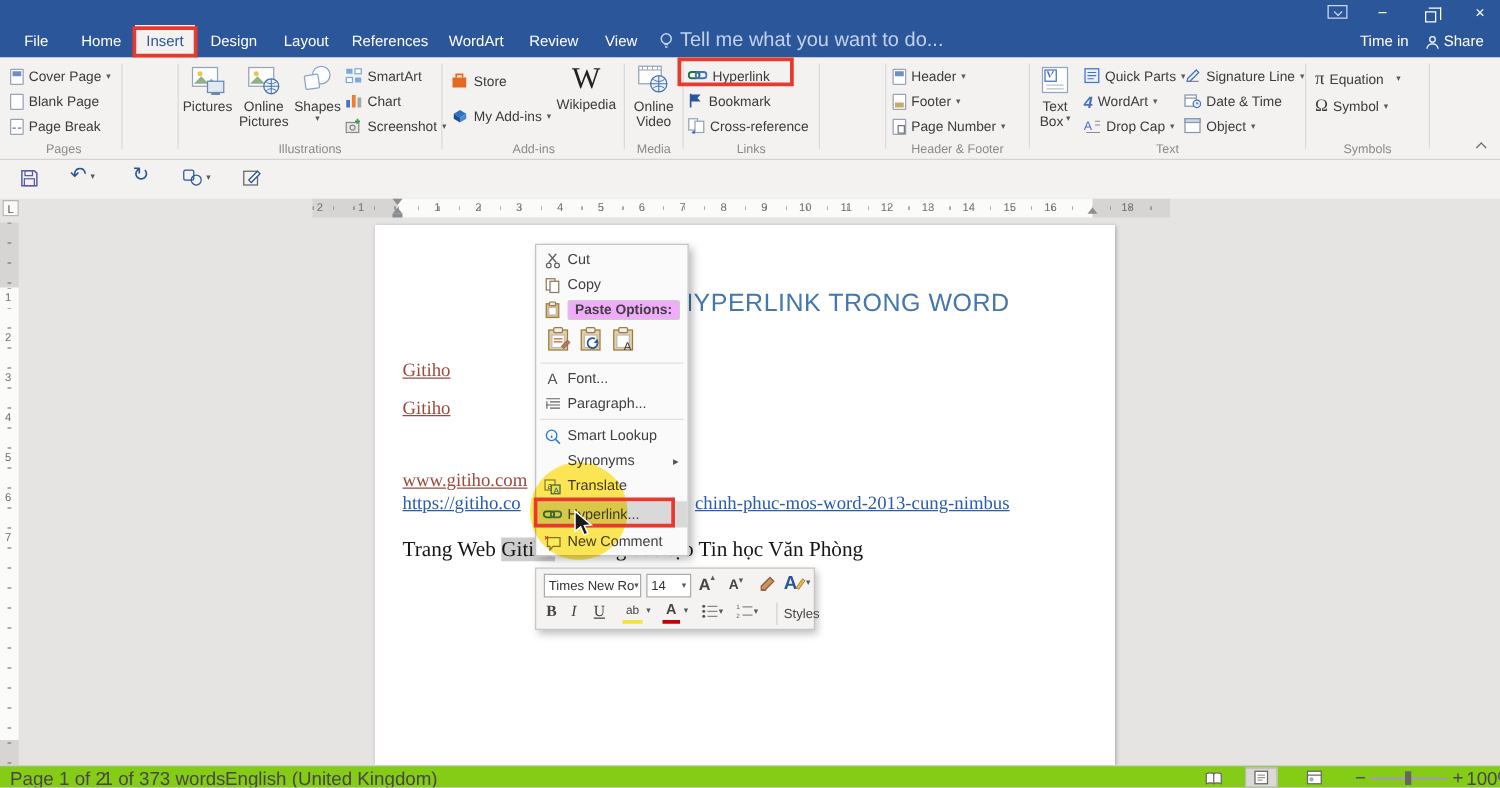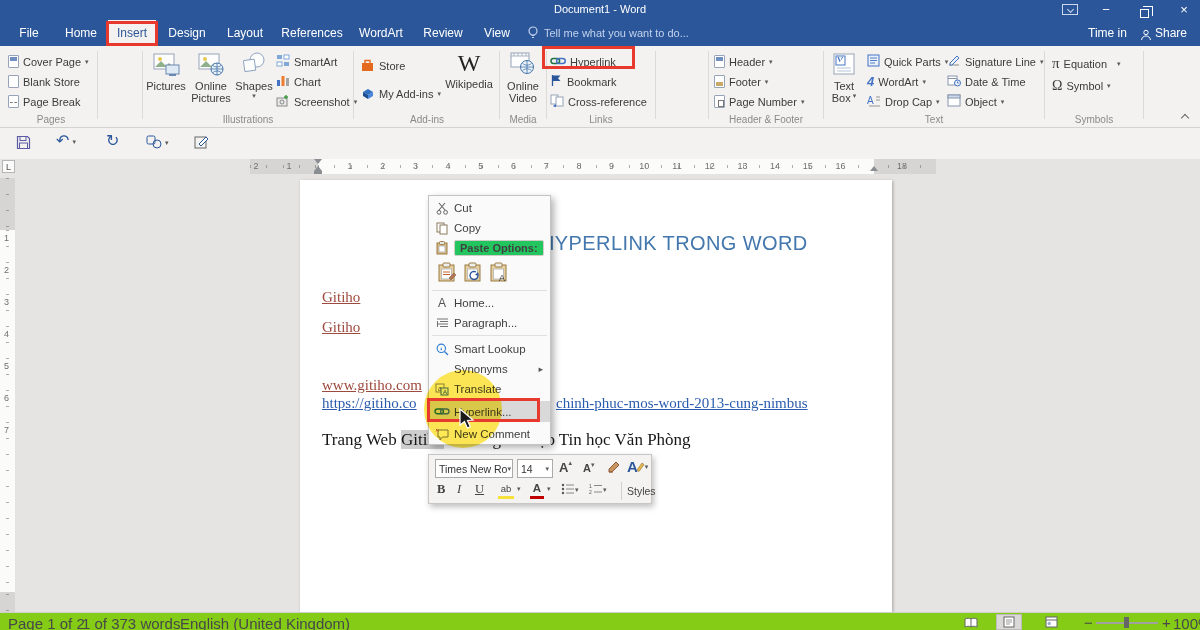--- a/index.html
+++ b/index.html
@@ -16,21 +16,21 @@
   .winbtn{position:absolute;top:0;width:32px;height:20px;color:#fff;text-align:center;line-height:19px;font-size:13px;cursor:default}
   .ribopt{position:absolute;top:4px;width:16px;height:11px;border:1px solid #cdd8ec}
   .ribopt::after{content:"";position:absolute;left:5px;top:2px;width:4px;height:4px;border-right:1px solid #cdd8ec;border-bottom:1px solid #cdd8ec;transform:rotate(45deg)}
   .restoreg{display:inline-block;position:relative;width:9px;height:9px;border:1px solid #fff;top:4px}
   .restoreg::before{content:"";position:absolute;left:2px;top:-4px;width:9px;height:9px;border-top:1px solid #fff;border-right:1px solid #fff}
 
   
   .tabrow{position:absolute;left:0;top:20px;width:100%;height:26px;background:#2b579a}
   .tab{position:absolute;top:0;height:26px;line-height:26px;color:#fff;font-size:12px;text-align:center}
   .tab.active{background:#f3f2f1;color:#2b579a}
-  .tellme{position:absolute;top:0;height:26px;line-height:26px;color:#c3d1ec;font-size:11px}
+  .tellme{position:absolute;top:0;height:26px;line-height:26px;color:#c3d1ec;font-size:16px}
   .signin{position:absolute;top:0;height:26px;line-height:26px;color:#fff;font-size:12px}
 
   
   .ribbon{position:absolute;left:0;top:46px;width:100%;height:82px;background:#f3f2f1;border-bottom:1px solid #d5d3d1}
   .group{position:absolute;top:0;height:82px}
   .glabel{position:absolute;bottom:3px;left:0;width:100%;text-align:center;font-size:10px;color:#8a8a8a}
   .vsep{position:absolute;top:5px;height:68px;width:1px;background:#dcdad8}
   .sbtn{position:absolute;display:flex;align-items:center;gap:4px;height:19px;font-size:11px;color:#3b3b3b;white-space:nowrap}
   .bbtn{position:absolute;top:4px;display:flex;flex-direction:column;align-items:center;font-size:11px;color:#3b3b3b;line-height:12px;text-align:center}
   .bicon{height:28px;display:flex;align-items:center;justify-content:center;margin-bottom:2px}
@@ -78,21 +78,21 @@
   .para{font-size:17px;color:#161616}
   .sel{background:#cdcdcd}
 
   
   .ctxmenu{position:absolute;left:428px;top:195px;width:123px;height:250px;background:#fbfafa;
       border:1px solid #c3c3c3;box-shadow:3px 3px 7px rgba(0,0,0,.3);z-index:5;font-size:11.5px;color:#404040}
   .mi{position:absolute;left:1px;width:120px;height:20px;display:flex;align-items:center;white-space:nowrap}
   .mi .mic{width:24px;display:flex;justify-content:center;flex:none}
   .mi.hover{background:#d9d9d9}
   .msep{position:absolute;left:3px;width:115px;border-top:1px solid #e2e0de}
-  .pol{display:inline-block;background:#22c55e;border:1px solid #d0cdc9;border-radius:2px;padding:1px 5px;font-weight:bold;font-size:11px}
+  .pol{display:inline-block;background:#f0abfc;border:1px solid #d0cdc9;border-radius:2px;padding:1px 5px;font-weight:bold;font-size:11px}
   .subarrow{position:absolute;right:7px;font-size:9px;color:#555}
 
   
   .minibar{position:absolute;left:428px;top:454px;width:224px;height:50px;background:#f4f3f1;
       border:1px solid #c8c6c4;box-shadow:2px 3px 6px rgba(0,0,0,.25);z-index:5;font-size:11px}
   .mt-box{position:absolute;height:19px;background:#fff;border:1px solid #ababab;display:flex;align-items:center;
       padding:0 3px;font-size:10.5px;color:#333;overflow:hidden}
   .mt-box .caret{margin-left:auto}
   .mtb{position:absolute;display:flex;align-items:center;justify-content:center;color:#444}
   .ffmt{font-family:"Liberation Serif","DejaVu Serif",serif;font-size:12.5px}
@@ -111,21 +111,20 @@
   .viewbtn.sel{background:#dbd9d7;border:1px solid #bdbbb9}
   .ztrack{position:absolute;top:9px;width:62px;height:2px;background:#a0a0a0}
   .zhandle{position:absolute;top:4px;width:5px;height:11px;background:#666}
 </style>
 </head>
 <body>
 
 <div id="app">
 
   <div class="titlebar">
-    <div class="title-text">Document1 - Word</div>
     <div class="winbtn" style="left:1046px">
         <span class="ribopt"></span>
       </div>
     <div class="winbtn" style="left:1090px"><span>−</span></div>
     <div class="winbtn" style="left:1128px"><span class="restoreg"></span></div>
     <div class="winbtn" style="left:1168px"><span>×</span></div>
   </div>
 
   <div class="tabrow">
     <div class="tab" style="left:8px;width:42px">File</div>
@@ -157,21 +156,21 @@
   <div class="ribbon">
 
     <div class="group" style="left:6px;width:90px">
       <div class="sbtn" style="left:2px;top:6px">
         <span class="pg band"></span>
         <span>Cover Page</span>
         <span class="caret">▾</span>
       </div>
       <div class="sbtn" style="left:2px;top:26px">
         <span class="pg"></span>
-        <span>Blank Store</span>
+        <span>Blank Page</span>
       </div>
       <div class="sbtn" style="left:2px;top:46px">
         <span class="pg brk"></span>
         <span>Page Break</span>
       </div>
       <div class="glabel">Pages</div>
     </div>
     <div class="vsep" style="left:97px"></div>
 
     <div class="vsep" style="left:142px"></div>
@@ -548,21 +547,21 @@
       <span><svg width="19" height="21" viewBox="0 0 19 21">
             <rect x="1" y="3" width="15" height="16" fill="#e6cfa0" stroke="#9a7b42"></rect>
             <rect x="5" y="1" width="7" height="4" rx="1" fill="#eee" stroke="#9a7b42"></rect>
             <rect x="3.5" y="7" width="10" height="10" fill="#fff" stroke="#bbb"></rect>
             <text x="9" y="19" font-size="9" fill="#333" font-family="sans-serif">A</text>
           </svg></span>
     </div>
     <div class="msep" style="top:94px"></div>
     <div class="mi" style="top:97px">
       <span class="mic" style="font-size:12px;color:#555">A</span>
-      <span>Home...</span>
+      <span>Font...</span>
     </div>
     <div class="mi" style="top:117px">
       <span class="mic">
           <svg width="13" height="12" viewBox="0 0 13 12">
             <path d="M1 2 h11 M4 4.5 h8 M1 7 h11 M4 9.5 h8" stroke="#636363" stroke-width=".9"></path>
             <path d="M1.5 4 v6" stroke="#636363" stroke-width=".9"></path>
           </svg>
         </span>
       <span>Paragraph...</span>
     </div>

